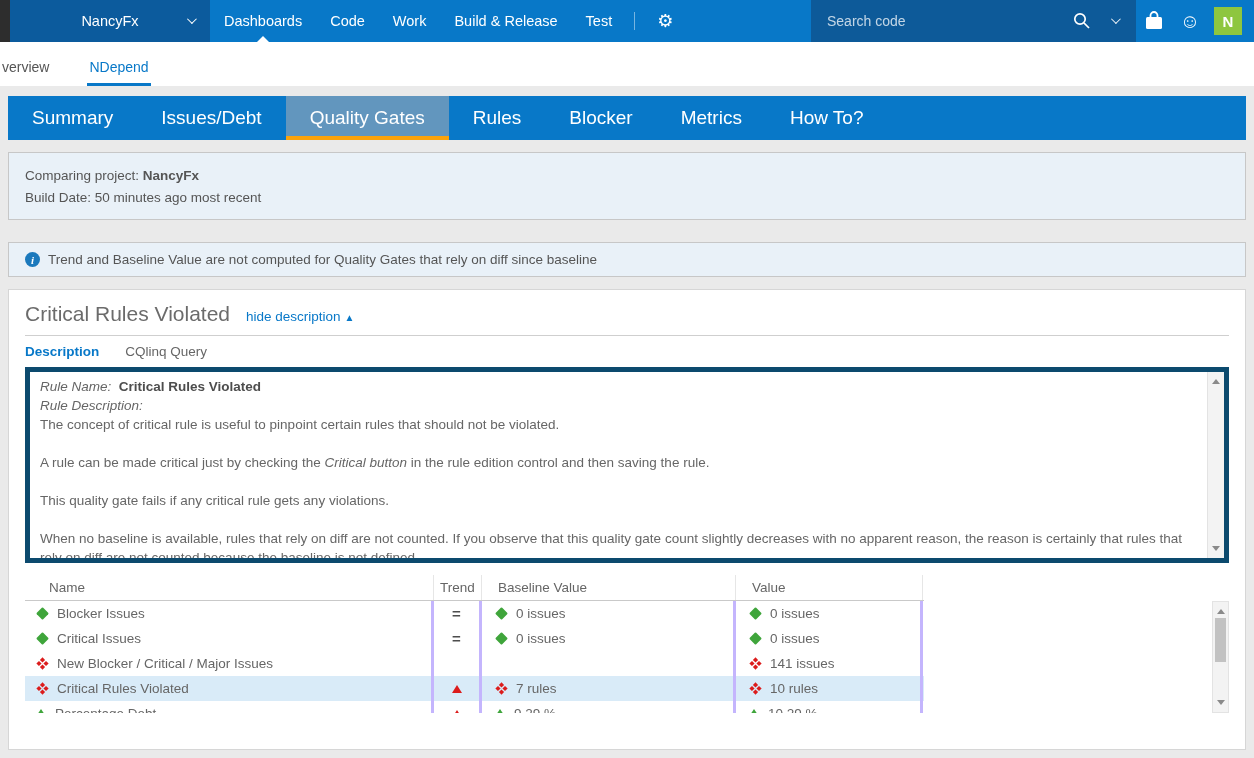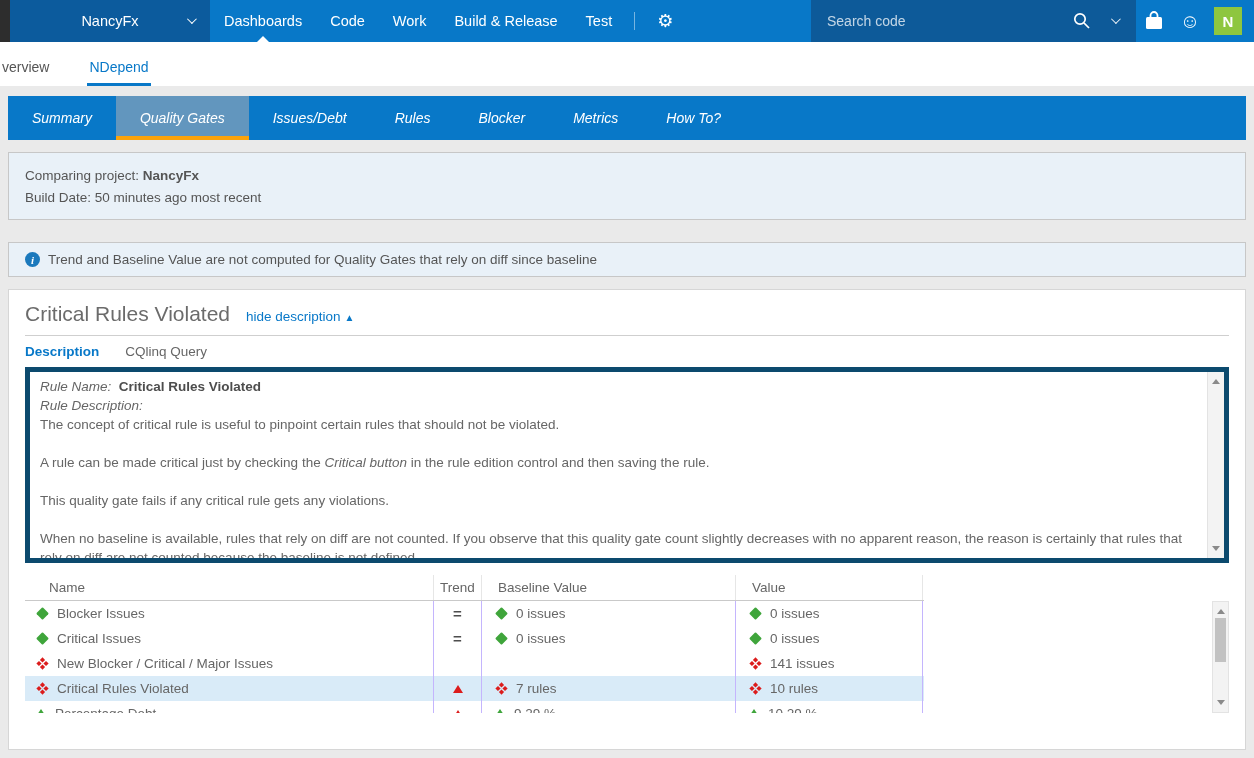--- a/index.html
+++ b/index.html
@@ -36,21 +36,21 @@
   
   .bc-row{height:44px;background:#fff;display:flex;align-items:flex-end;padding:0 0 0 0;}
   .bc-tab{padding:12px 2px 8px;margin-right:0;color:#555;font-size:14px;cursor:pointer;border-bottom:3px solid transparent;}
   .bc-tab.first{margin-left:0;}
   .bc-tab.active{color:var(--link);border-bottom-color:var(--link);margin-left:36px;}
 
   .gap{height:10px;}
 
   
   .bluetabs{margin:0 8px;height:44px;background:var(--nav-blue);display:flex;align-items:stretch;color:#fff;}
-  .btab{display:flex;align-items:center;padding:0 24px;cursor:pointer;font-size:14px;white-space:nowrap;font-style:italic;}
+  .btab{display:flex;align-items:center;padding:0 24px;cursor:pointer;font-size:19px;white-space:nowrap;}
   .btab.active{background:var(--active-tab);border-bottom:4px solid var(--orange);padding-top:4px;}
 
   
   .compare-box{margin:12px 8px 0;background:var(--panel-bg);border:1px solid #c7c7c7;padding:10px 16px 12px;display:flex;font-size:13.5px;color:#555;}
   .cmp-left{width:600px;}
   .cmp-left div,.cmp-right div{margin-top:4px;line-height:18px;}
   .cmp-right a{color:var(--link);text-decoration:underline;cursor:pointer;}
   .info-banner{margin:22px 8px 0;background:var(--panel-bg);border:1px solid #c7c7c7;padding:9px 16px;display:flex;align-items:center;font-size:13.5px;color:#555;}
   .info-ic{width:15px;height:15px;border-radius:50%;background:#1b79bc;color:#fff;font-size:11px;font-weight:bold;font-style:italic;display:flex;align-items:center;justify-content:center;margin-right:8px;flex:0 0 auto;font-family:"Liberation Serif",serif;}
 
@@ -76,21 +76,21 @@
   
   .gate-table{position:relative;margin-top:12px;}
   .thead,.trow{display:grid;grid-template-columns:409px 48px 254px 187px;width:899px;}
   .thead{border-bottom:1px solid #c9c9c9;height:26px;align-items:center;color:#666;font-size:13.5px;}
   .thead>div{height:100%;display:flex;align-items:center;border-right:1px solid #e6e6e6;}
   .th-name{padding-left:24px;}
   .th-trend{justify-content:center;}
   .th-baseline,.th-value{padding-left:16px;}
   .tbody{height:112px;overflow:hidden;width:899px;}
   .trow{height:25px;align-items:center;font-size:13.5px;color:#666;cursor:default;}
-  .trow>div{height:100%;display:flex;align-items:center;border-right:1px solid #c4b5fd;}
+  .trow>div{height:100%;display:flex;align-items:center;border-right:3px solid #c4b5fd;}
   .trow.highlight{background:var(--highlight);}
   .c-name{padding-left:10px;}
   .c-trend{justify-content:center;}
   .c-base,.c-val{padding-left:12px;}
   .icn{display:inline-flex;width:14px;height:14px;align-items:center;justify-content:center;margin-right:8px;flex:0 0 auto;}
   .dgreen::before{content:"";width:9px;height:9px;background:var(--green);transform:rotate(45deg);border-radius:1px;display:block;}
   .tri{width:0;height:0;}
   .tgreen{border-left:6px solid transparent;border-right:6px solid transparent;border-bottom:9px solid var(--green);width:0;height:0;border-top:none;}
   .tred{border-left:5px solid transparent;border-right:5px solid transparent;border-bottom:8px solid var(--red);width:0;height:0;border-top:none;margin-right:0;}
   .eq{color:#4d4d4d;font-weight:bold;font-size:15px;margin-right:0;}
@@ -153,25 +153,25 @@
   <div class="bc-tab first">verview</div>
   <div class="bc-tab active">NDepend</div>
 </div>
 
 <div class="gap"></div>
 
 <div class="bluetabs">
   <div class="btab">
       <span>Summary</span>
     </div>
+  <div class="btab">
+      <span>Issues/Debt</span>
+    </div>
   <div class="btab active">
       <span>Quality Gates</span>
-    </div>
-  <div class="btab">
-      <span>Issues/Debt</span>
     </div>
   <div class="btab">
       <span>Rules</span>
     </div>
   <div class="btab">
       <span>Blocker</span>
     </div>
   <div class="btab">
       <span>Metrics</span>
     </div>

